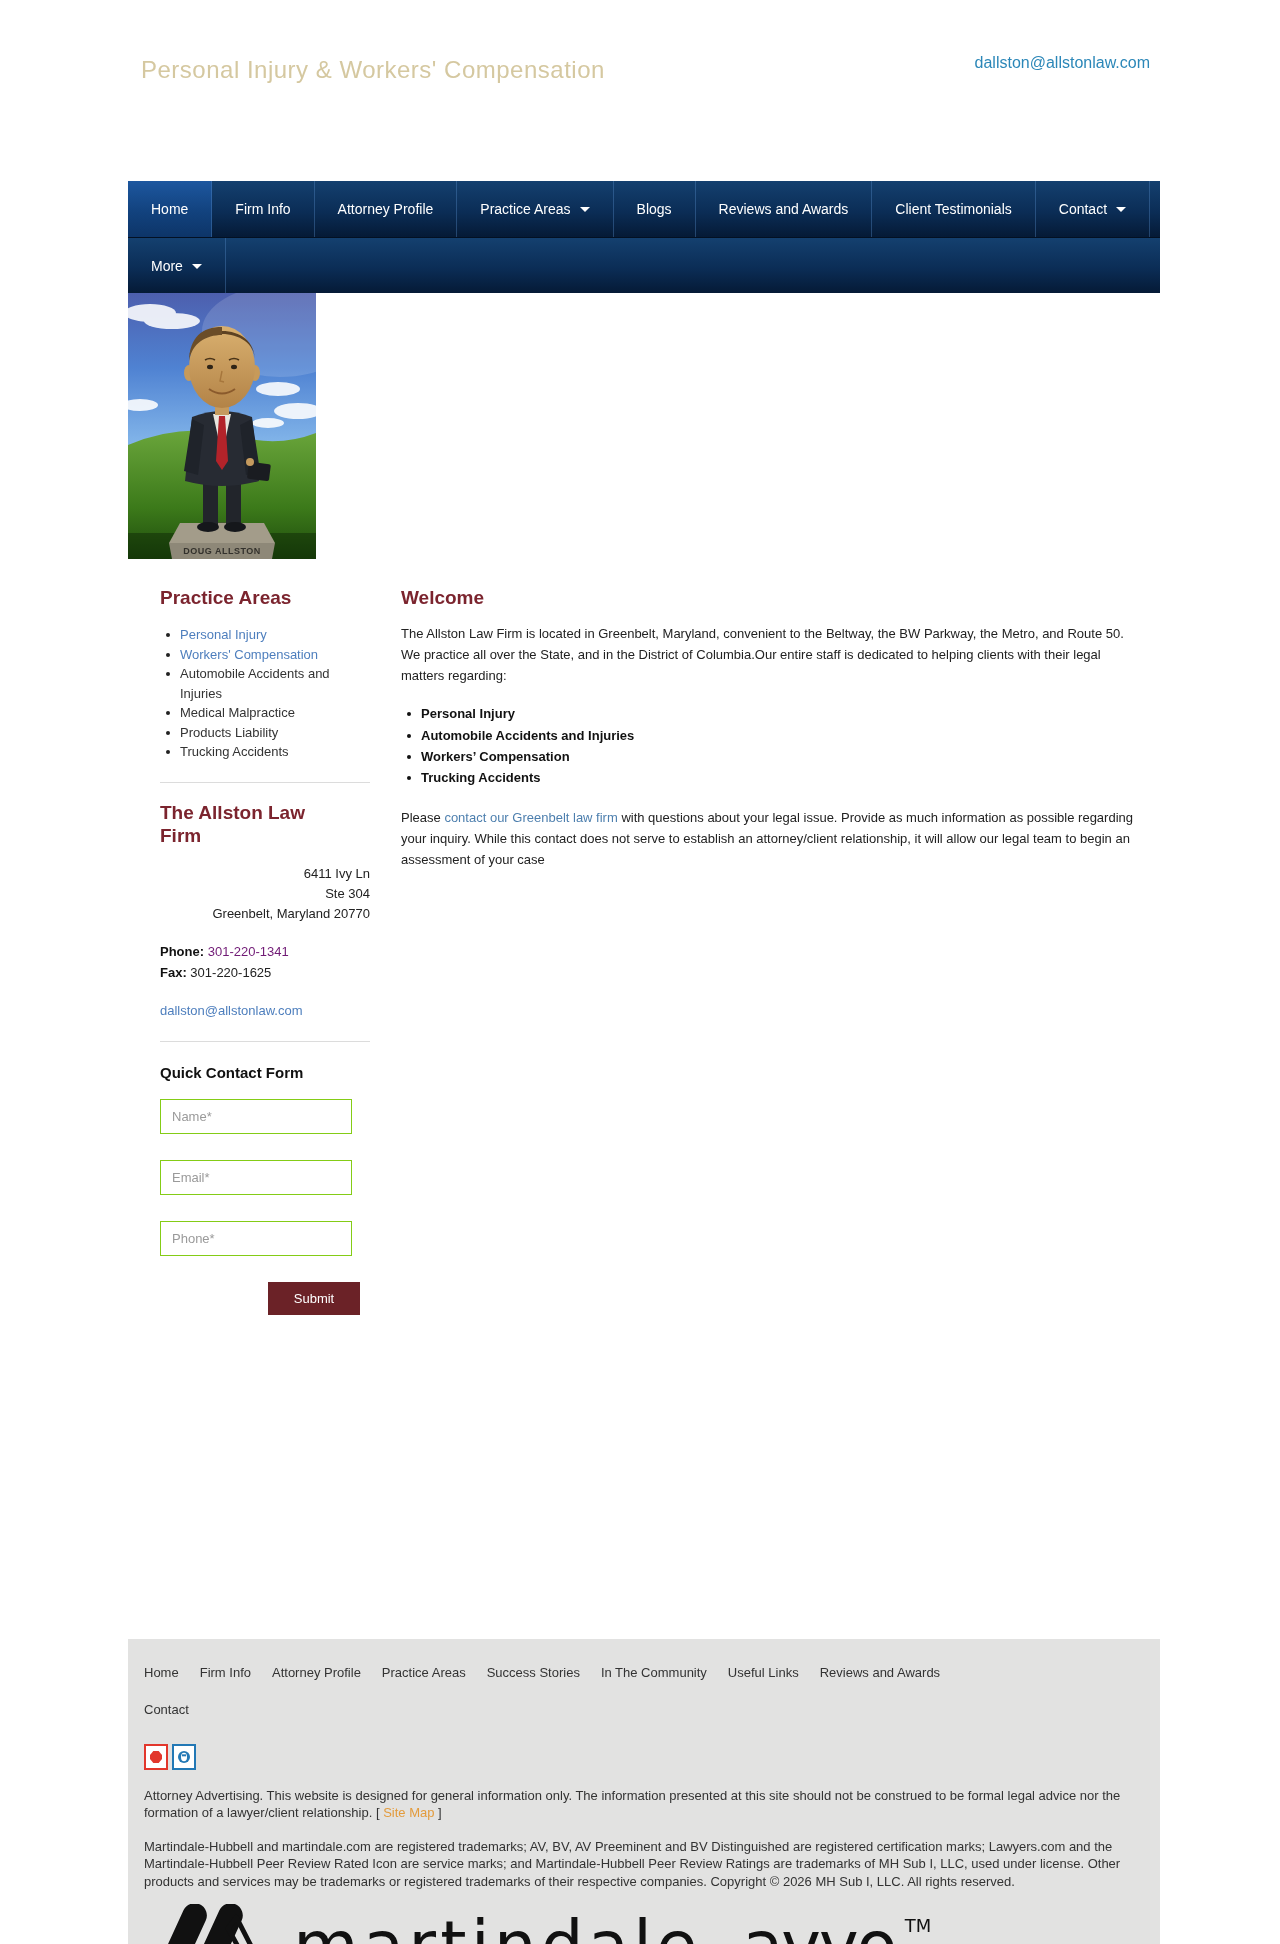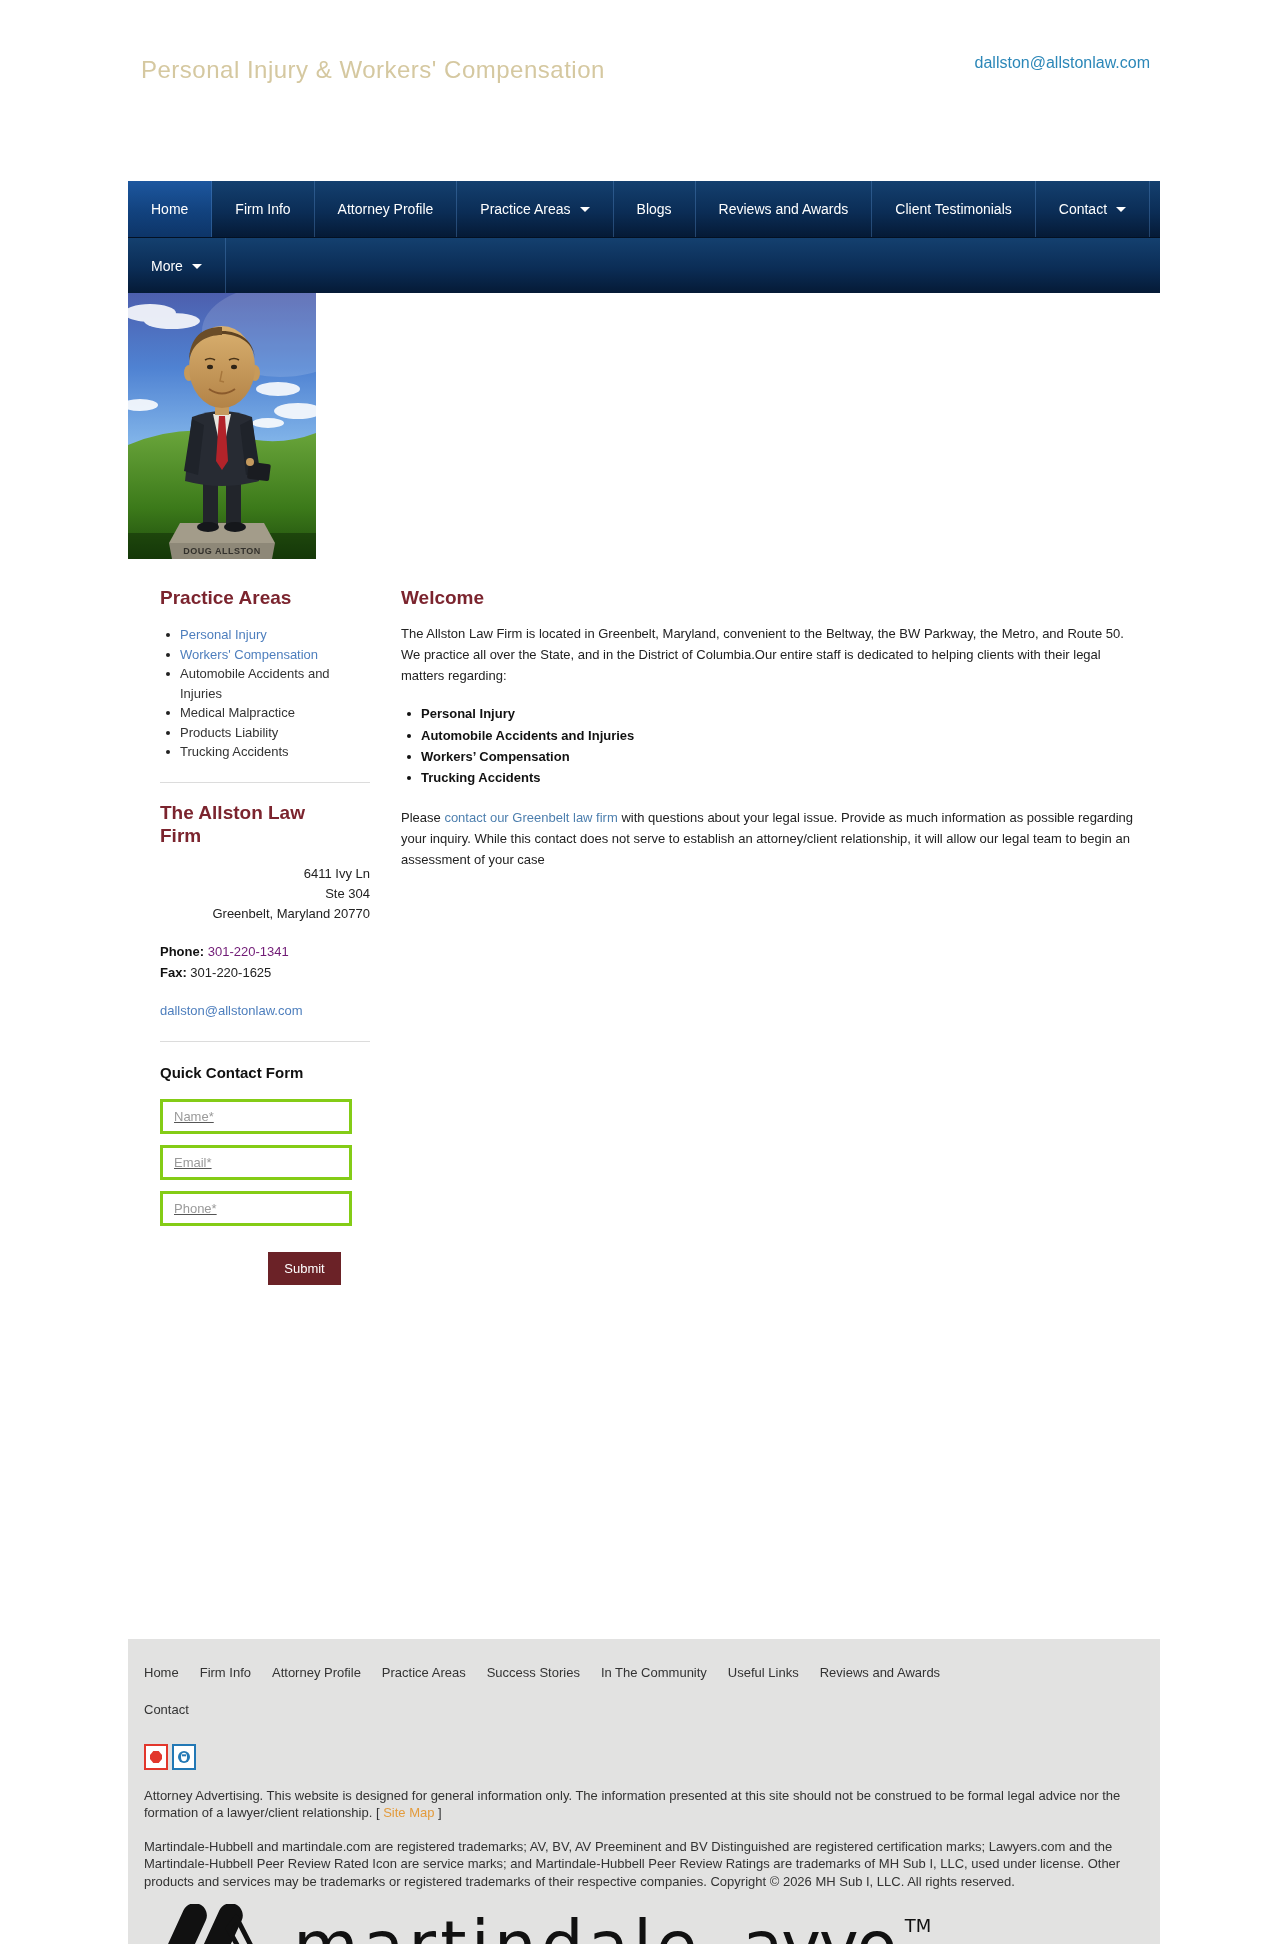--- a/index.html
+++ b/index.html
@@ -69,28 +69,28 @@
 
   .address { margin-top:16px; font-size:13px; line-height:1.55; color:#222;text-align:right; }
   .phone-block { margin-top:18px; font-size:13px; line-height:1.55; }
   .phone-block strong { font-weight:bold; color:#111; }
   .tel-link { color:#701a75; text-decoration:none; cursor:pointer; }
   .email-link { display:inline-block; margin-top:20px; font-size:13px; color:#4d7ebd; text-decoration:none; cursor:pointer; }
   .sidebar .divider.after-email { margin-top:22px; }
 
   h3.form-title { font-size:15px; font-weight:bold; color:#111; margin:22px 0 18px; }
   .qc-form input, .qc-form textarea {
-    display:block; width:192px; border:3px solid #84cc16; background:#fff;
+    display:block; width:192px; border:1px solid #84cc16; background:#fff;
     font-family:"Liberation Sans", sans-serif; font-size:13px; color:#555;
-    padding:0 11px; height:35px; margin-bottom:11px; outline:none;text-decoration:underline;
+    padding:0 11px; height:35px; margin-bottom:26px; outline:none;
   }
   .qc-form textarea { height:322px; padding-top:10px; resize:none; }
   .qc-form input::placeholder, .qc-form textarea::placeholder { color:#9a9a9a; }
   .submit-btn {
-    display:block; margin:26px 0 0 108px; width:73px; height:33px;
+    display:block; margin:26px 0 0 108px; width:92px; height:33px;
     background:#6b2227; color:#fff; border:none; font-size:13px;
     font-family:"Liberation Sans", sans-serif; cursor:pointer;
   }
 
   .main h2.maroon { margin-bottom:14px; }
   .main p { font-size:13px; line-height:1.62; color:#222; }
   .main p.intro { white-space:pre-wrap; }
   ul.welcome-list { list-style:none; margin:17px 0 18px 6px; }
   ul.welcome-list li {
     position:relative; padding-left:14px; font-size:13px; font-weight:bold;

